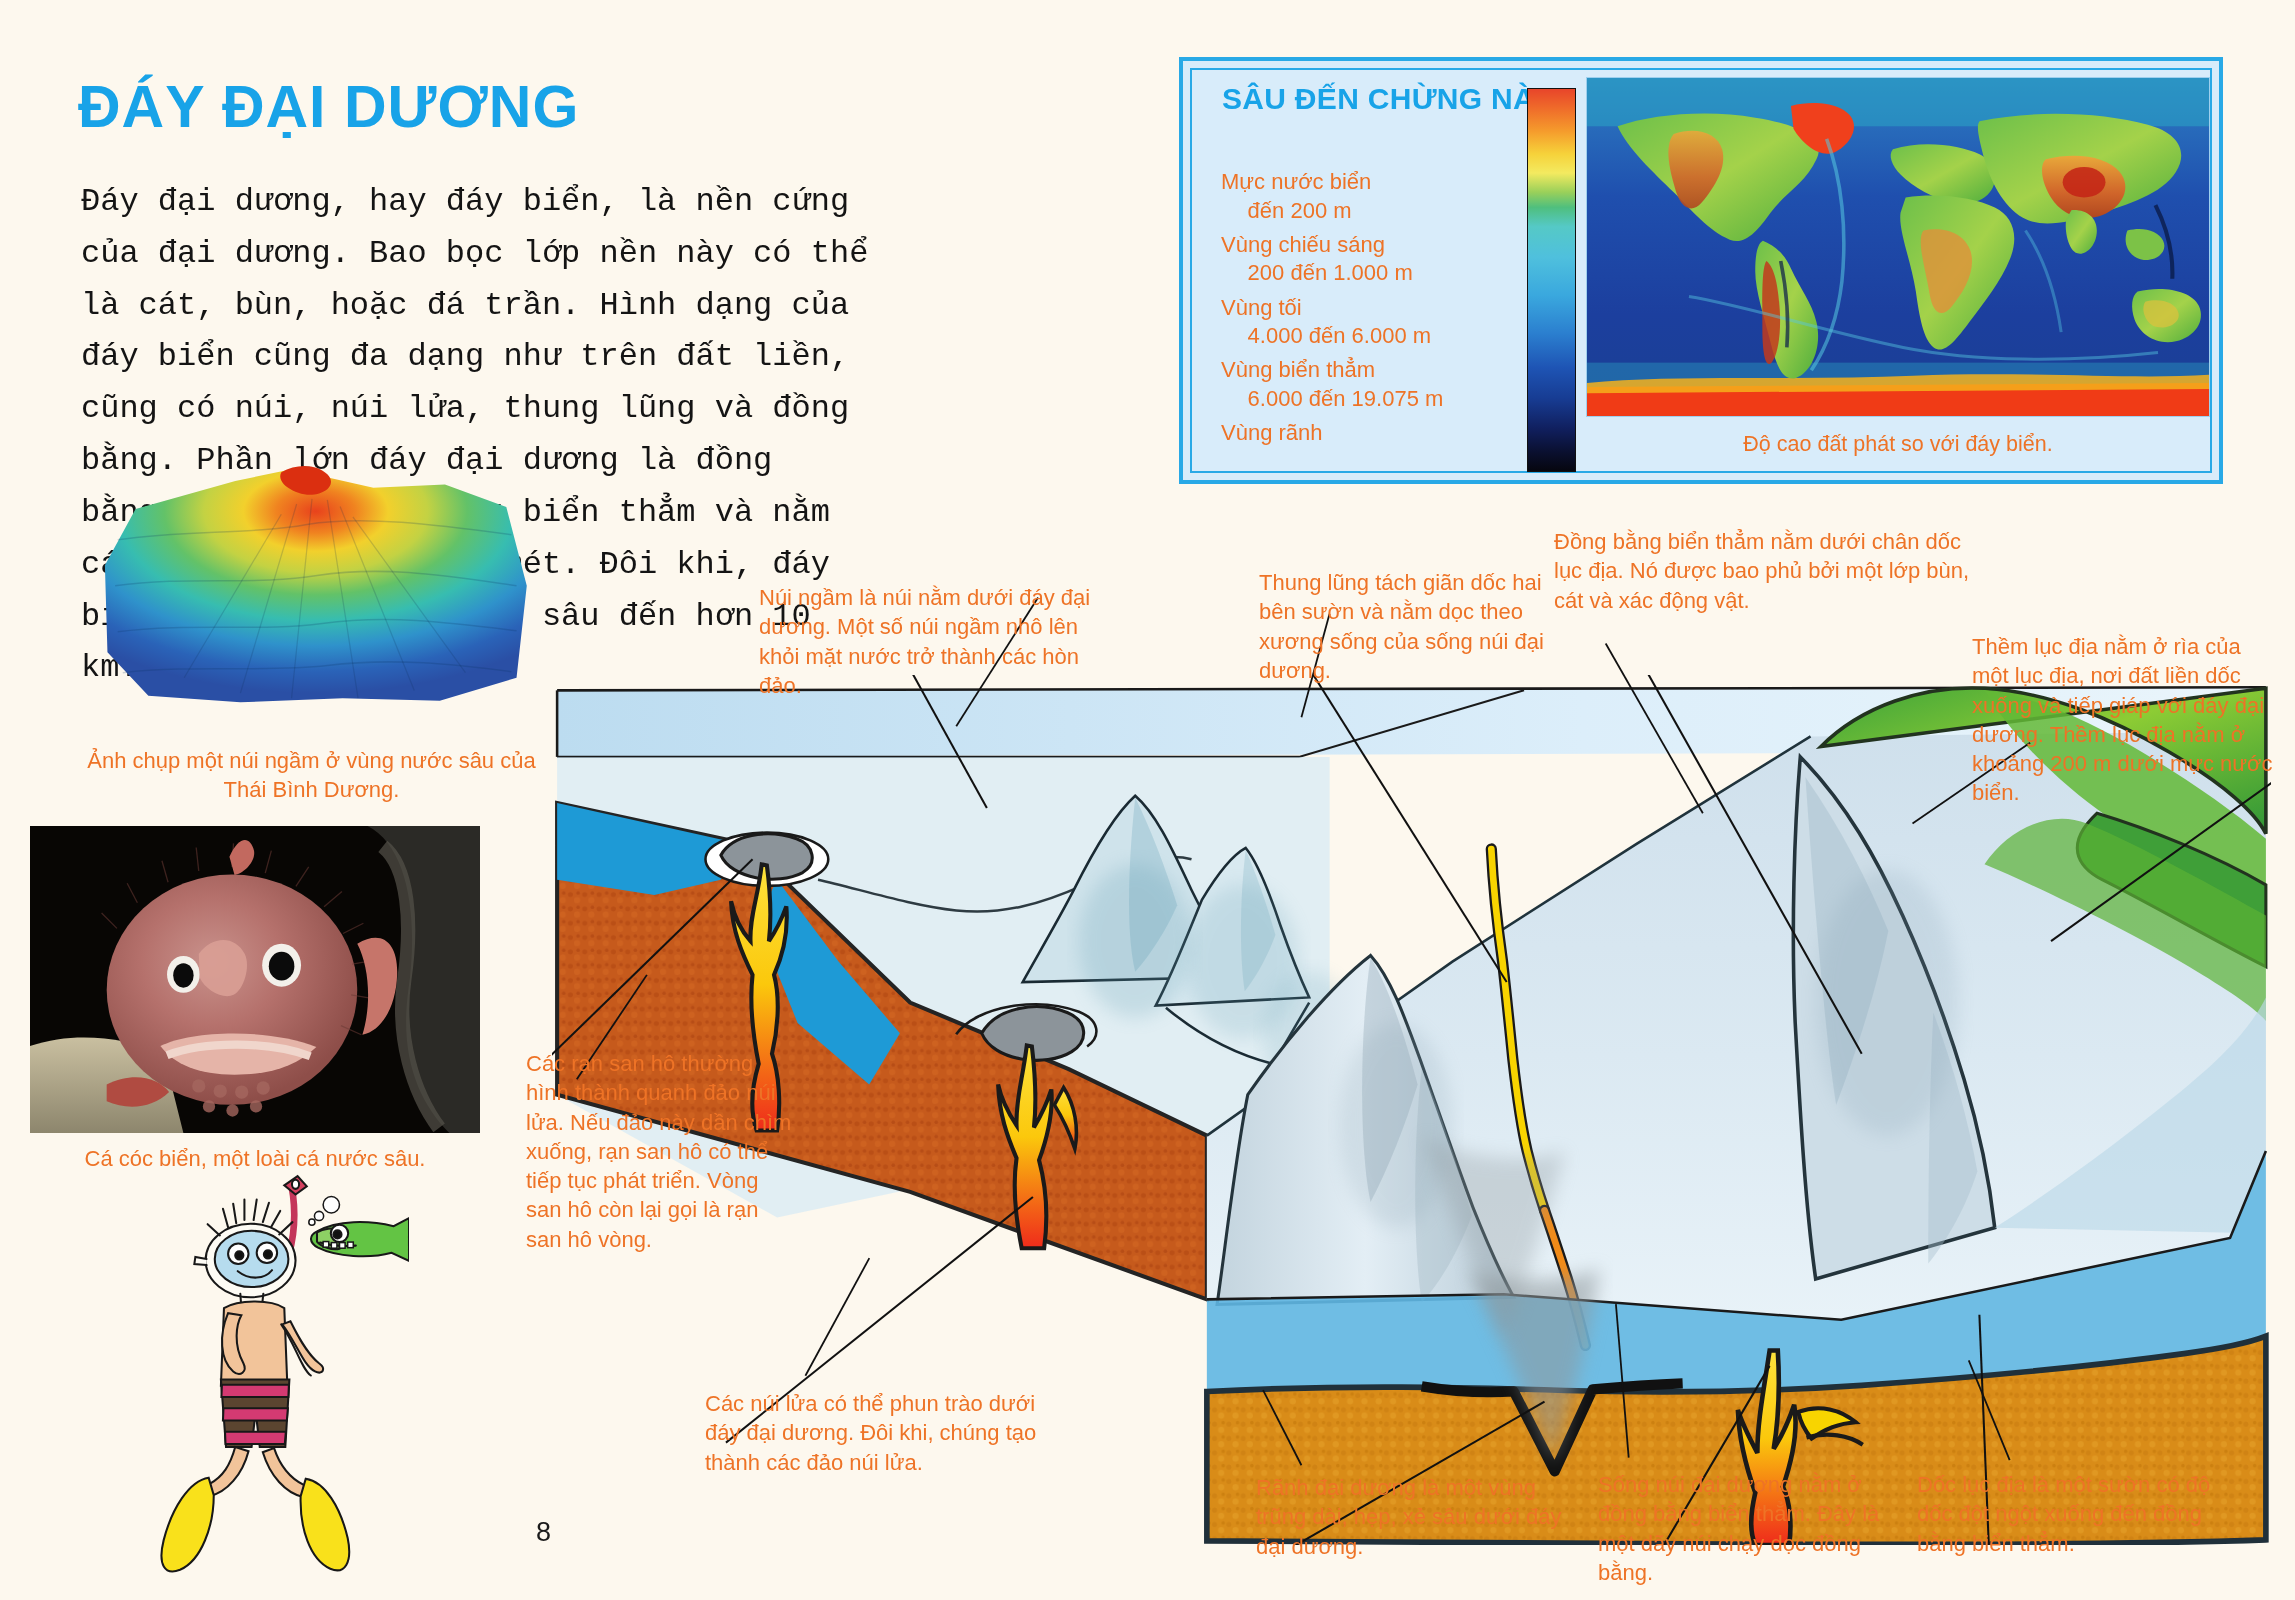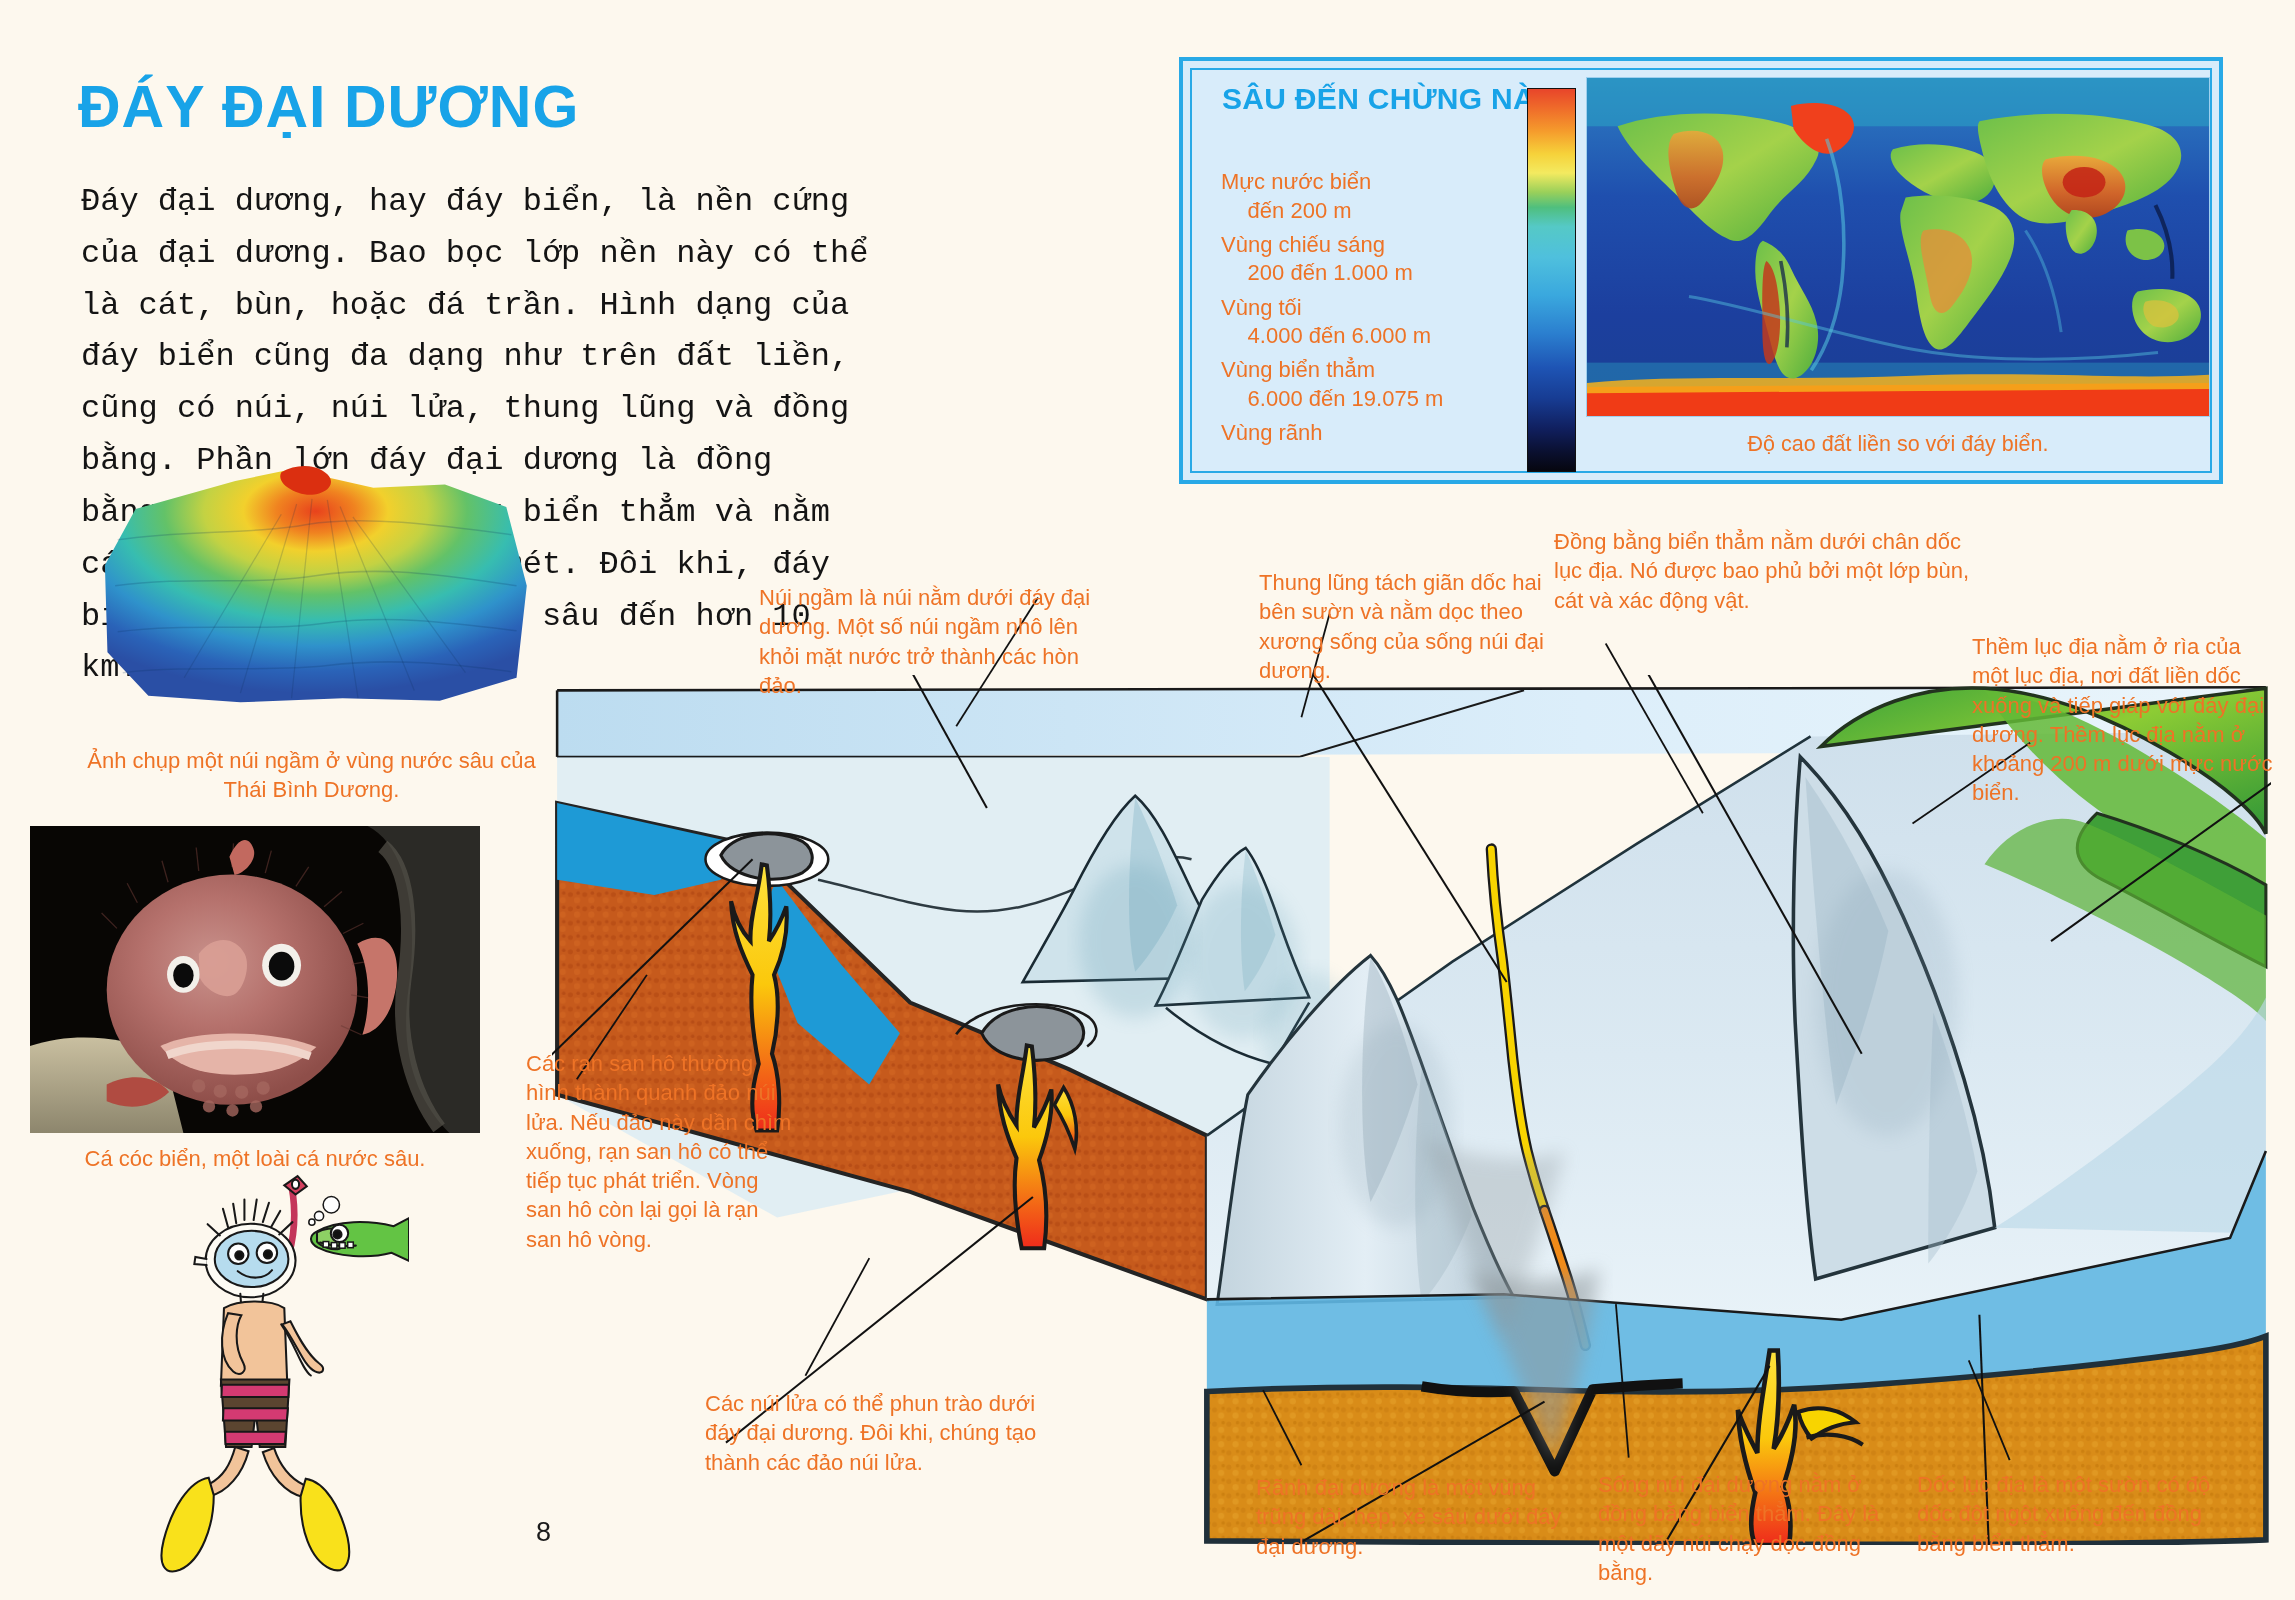--- a/index.html
+++ b/index.html
@@ -218,21 +218,21 @@
       <path d="M1095,440 C1125,432 1155,442 1160,462 C1165,480 1142,495 1118,490 C1096,485 1085,455 1095,440 Z" fill="#d9c23e" opacity=".75"></path>
 
       <path d="M470,120 C500,200 510,300 500,400 C492,470 470,530 440,575" stroke="#56c8e0" stroke-width="7" fill="none" opacity=".55"></path>
       <path d="M200,430 C320,450 470,500 620,530 C760,558 940,560 1120,540" stroke="#56c8e0" stroke-width="6" fill="none" opacity=".45"></path>
       <path d="M860,300 C900,360 920,430 930,500" stroke="#56c8e0" stroke-width="6" fill="none" opacity=".4"></path>
 
       <path d="M1115,250 C1140,300 1150,350 1148,395" stroke="#0a1b4a" stroke-width="8" fill="none" opacity=".8"></path>
       <path d="M380,360 C392,420 396,480 392,530" stroke="#0a1b4a" stroke-width="7" fill="none" opacity=".7"></path>
     </svg>
   </div>
-  <div id="map-caption">Độ cao đất liền so với đáy biển.</div>
+  <div id="map-caption">Độ cao đất phát so với đáy biển.</div>
 
   <div id="seamount-photo">
     <svg id="seamount-svg" viewBox="0 0 880 540" preserveAspectRatio="none">
       <defs>
         <radialGradient id="smG" cx="50%" cy="18%" r="78%">
           <stop offset="0%" stop-color="#e8421c"></stop>
           <stop offset="12%" stop-color="#f08320"></stop>
           <stop offset="22%" stop-color="#f2d02c"></stop>
           <stop offset="34%" stop-color="#c3d243"></stop>
           <stop offset="46%" stop-color="#63c268"></stop>

